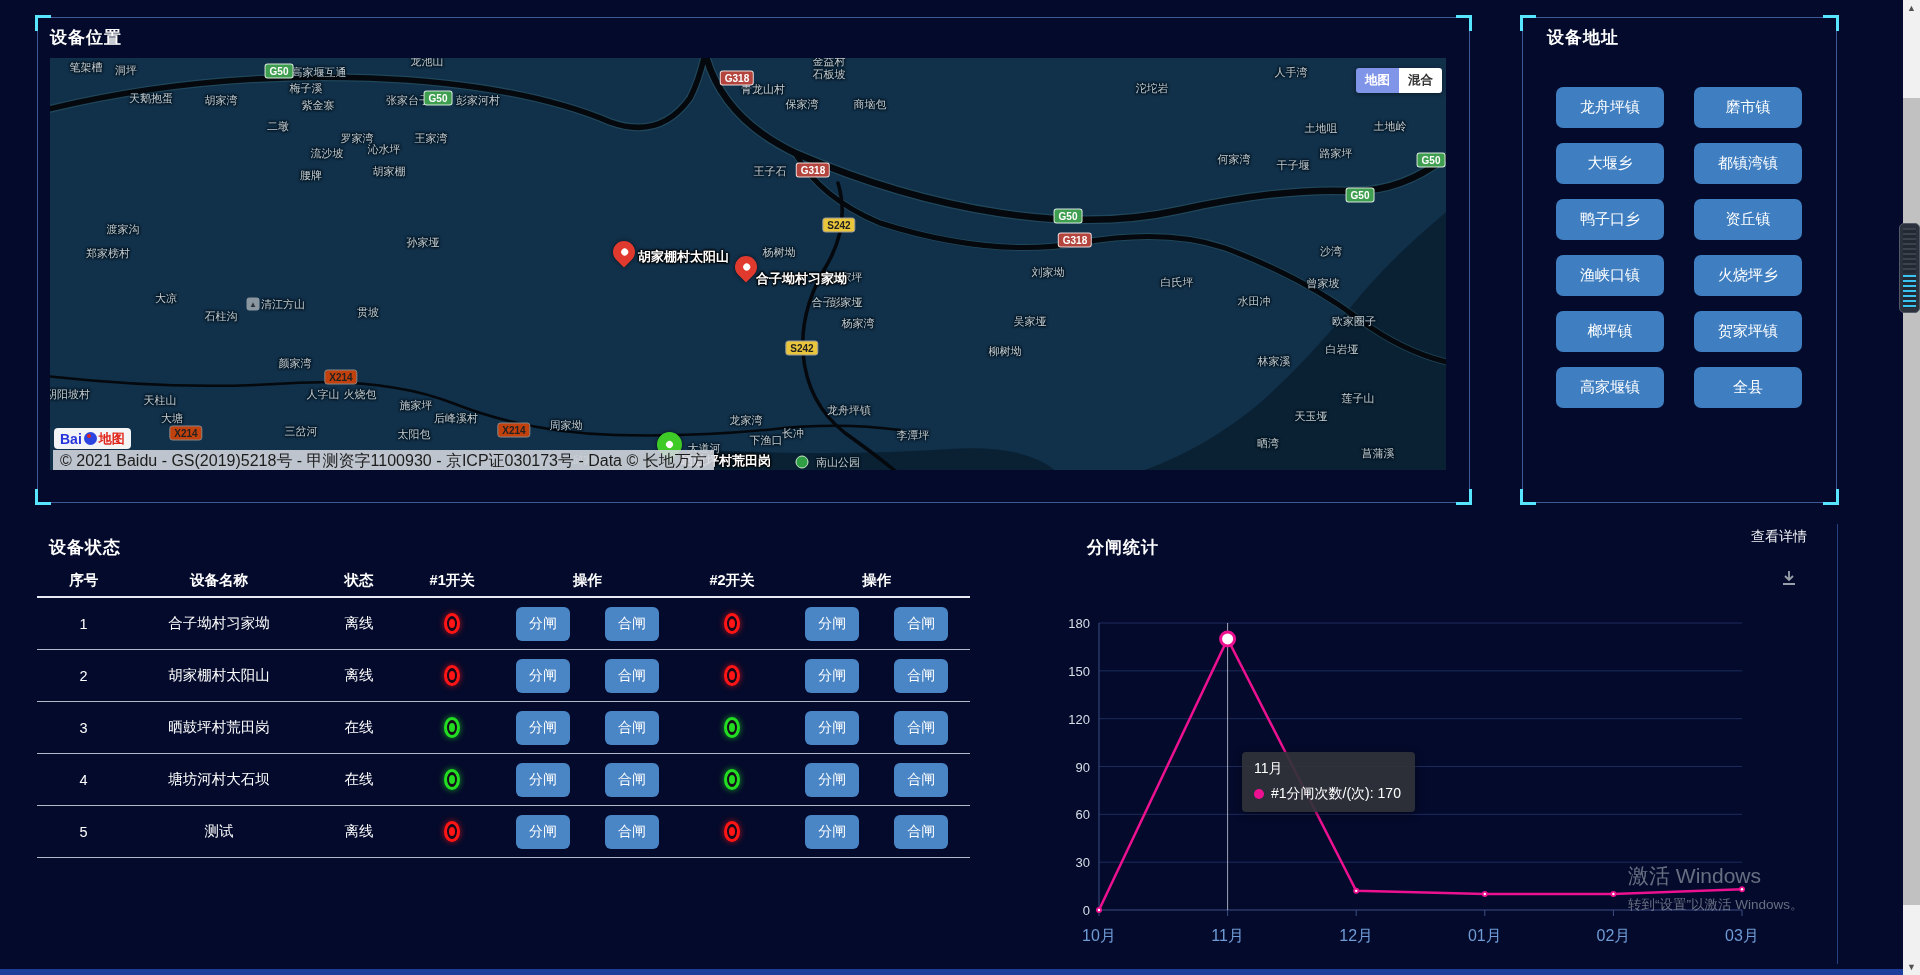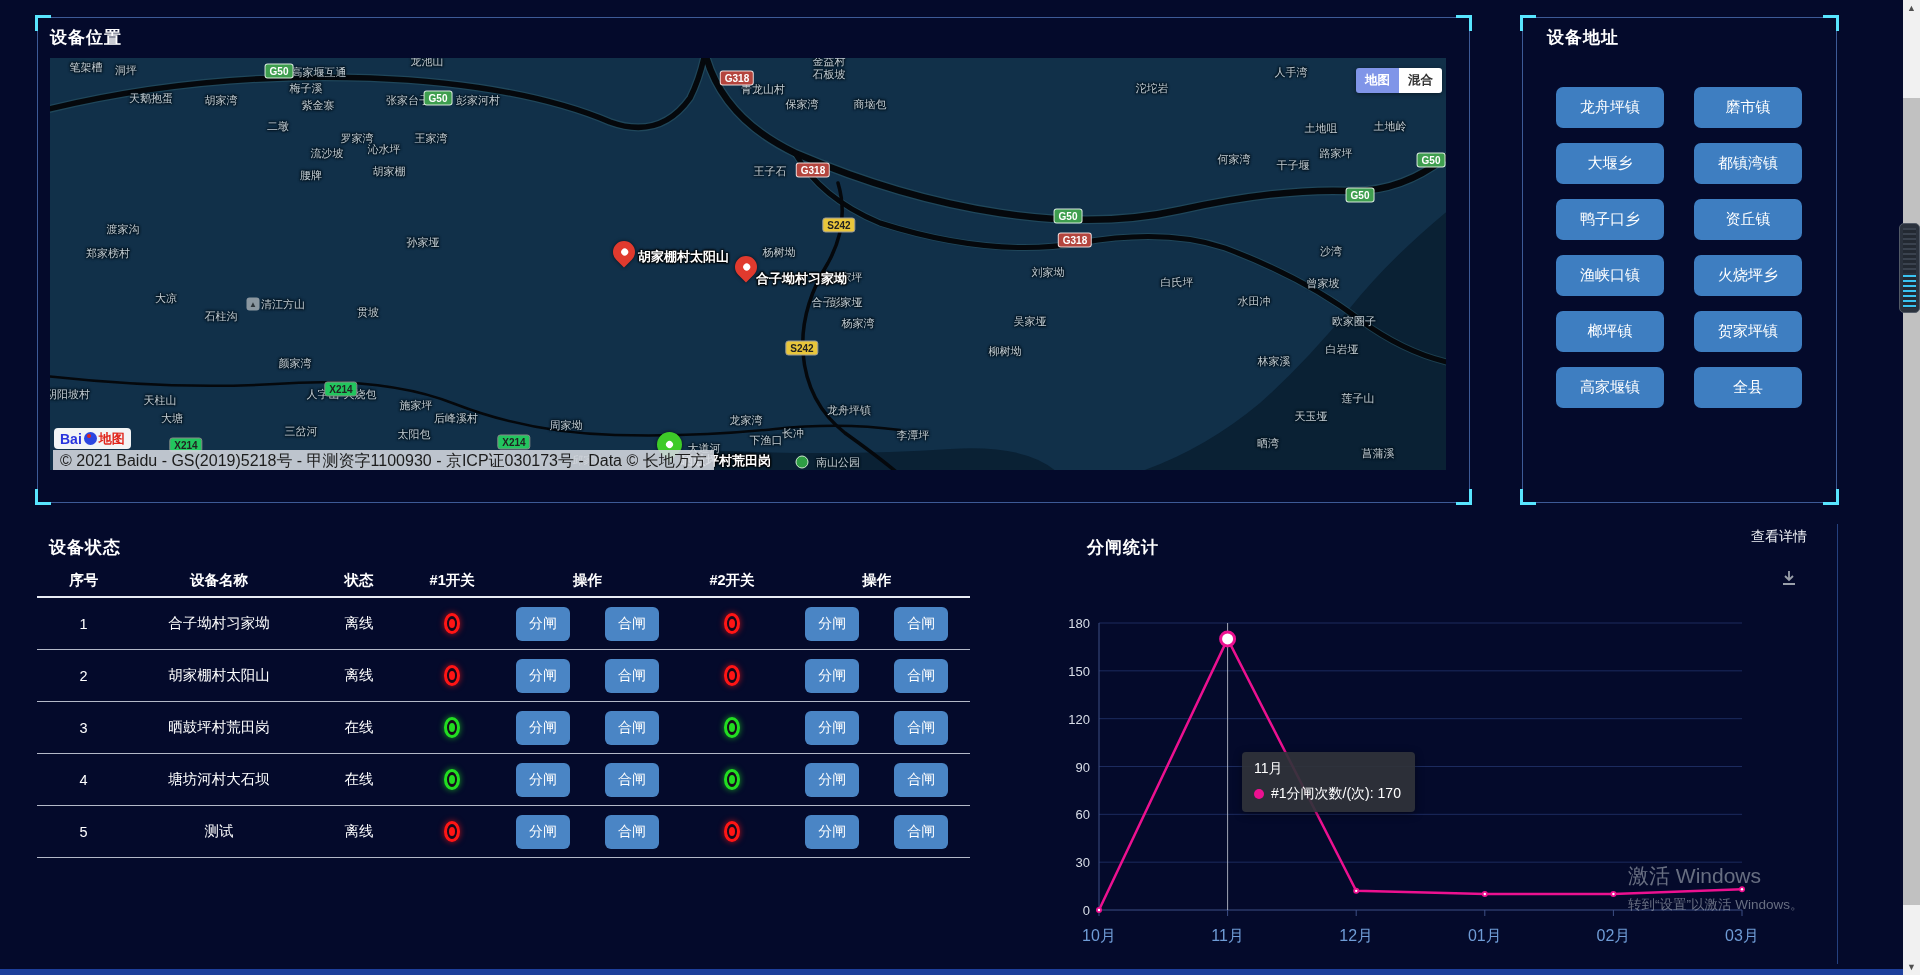--- a/index.html
+++ b/index.html
@@ -19,21 +19,21 @@
   #map { position:absolute; left:12px; top:40px; width:1396px; height:412px;
          background:#113049; overflow:hidden; }
   #map svg { position:absolute; left:0; top:0; }
   .mlabel { position:absolute; transform:translate(-50%,-50%); font-size:11px; color:#c2ccd2;
     white-space:nowrap; text-shadow:1px 1px 2px #04121c,-1px -1px 2px #04121c,1px -1px 2px #04121c,-1px 1px 2px #04121c; }
   .badge { position:absolute; transform:translate(-50%,-50%); font-size:10px; font-weight:bold;
     padding:1px 4px; border-radius:3px; color:#fff; border:1px solid rgba(255,255,255,.8); white-space:nowrap; }
   .badge.g { background:#3f9e4f; }
   .badge.r { background:#b4453e; }
   .badge.y { background:#e9c63b; color:#222; border-color:#999; }
-  .badge.w { background:#22c55e; color:#222; border-color:#888;margin-top:12px; }
+  .badge.w { background:#c2410c; color:#222; border-color:#888; }
   .poi { position:absolute; transform:translate(-50%,-50%); width:13px; height:13px; border-radius:50%;
     display:flex; align-items:center; justify-content:center; font-size:8px; color:#fff; }
   .poi.tree { background:#2f9e44; border:1px solid #cfeccf; }
   .poi.mountain { background:#8b97a0; border-radius:3px; color:#2c3439; }
   .pin { position:absolute; width:22px; height:22px; border-radius:50% 50% 50% 0;
     transform:rotate(-45deg); transform-origin:center; box-shadow:0 0 4px rgba(0,0,0,.6); }
   .pin::after { content:""; position:absolute; left:50%; top:50%; width:7px; height:7px; margin:-3.5px;
     background:#fff; border-radius:50%; }
   .pin.red { background:#e03a2e; }
   .pin.green { background:#3ecb28; width:25px; height:25px; }

